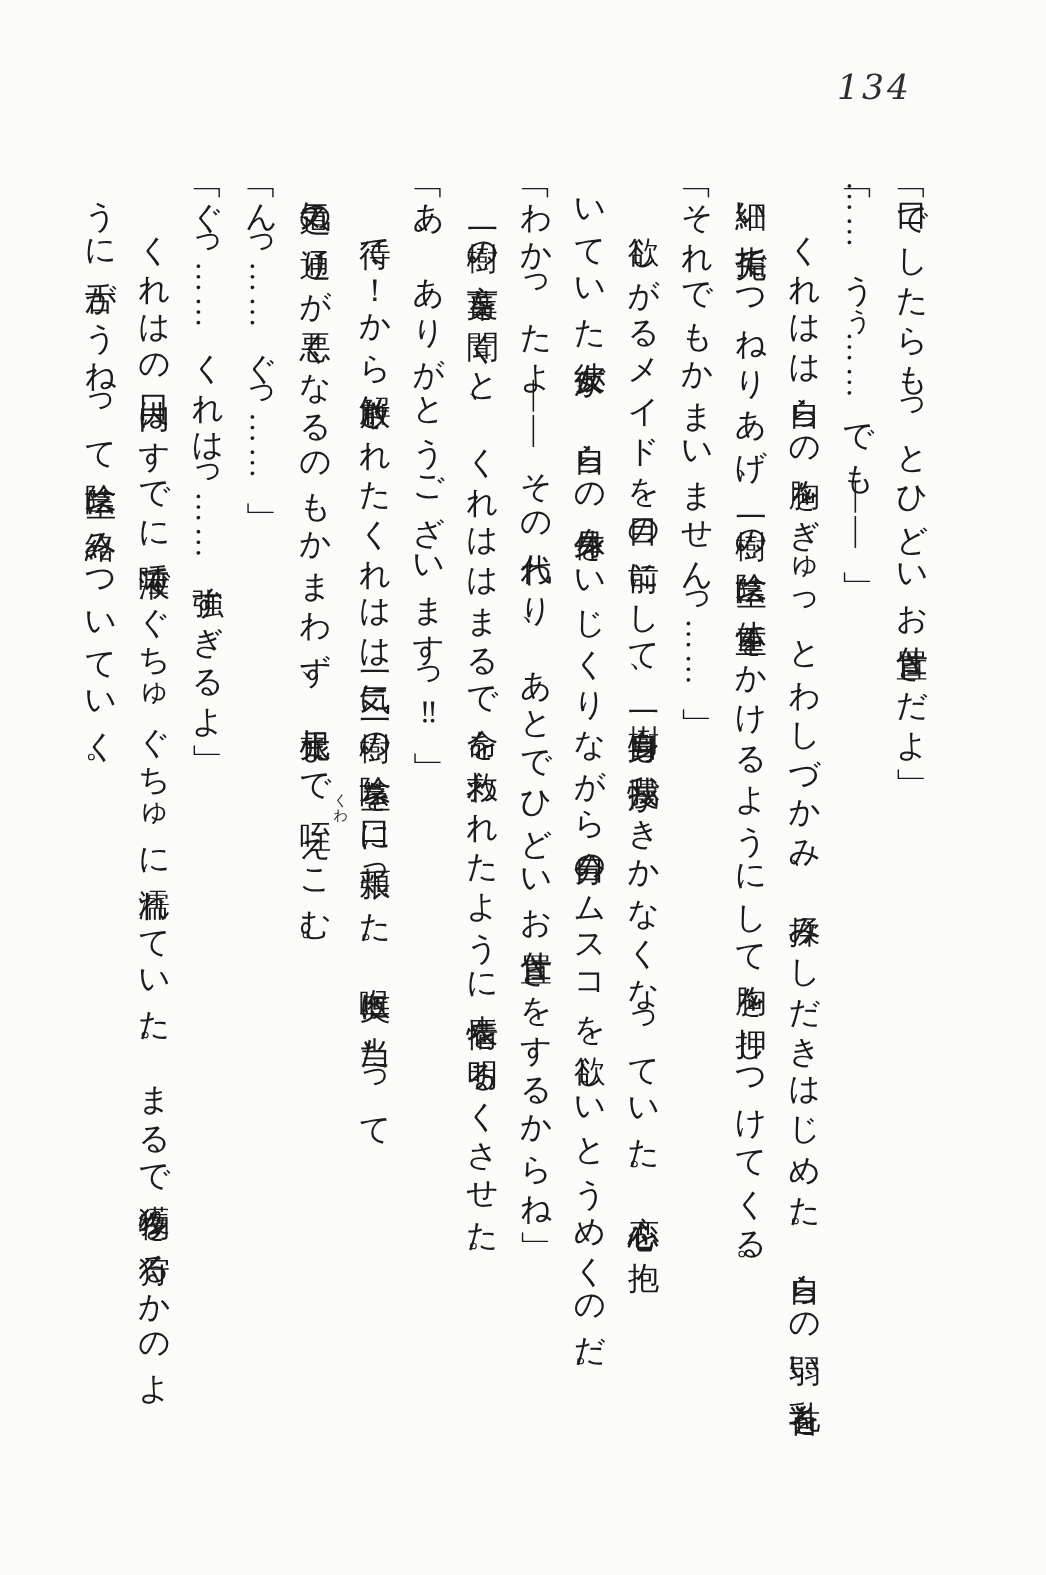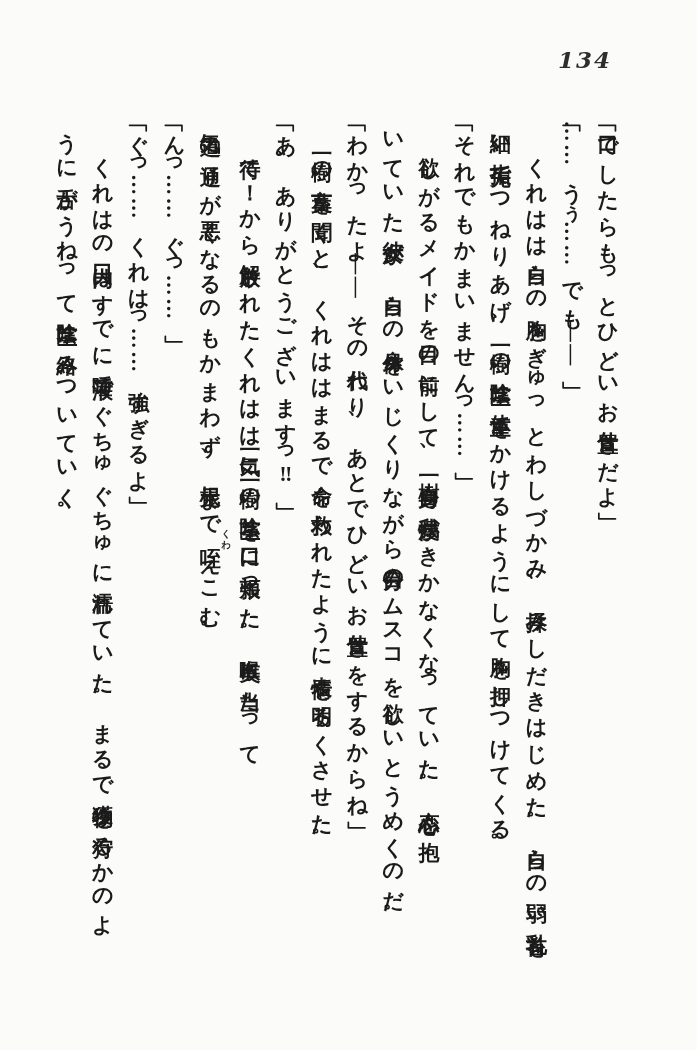--- a/index.html
+++ b/index.html
@@ -9,21 +9,20 @@
   }
   .page {
     position: relative;
     width: 697px;
     height: 1050px;
     margin: 0 auto;
     background: #fbfbf9;
     overflow: hidden;
     color: #1b1b1b;
     font-family: "Liberation Serif", "DejaVu Serif", serif;
-    font-weight: bold;
   }
   .page-number {
     position: absolute;
     top: 46px;
     left: 558px;
     font-family: "DejaVu Serif", "Liberation Serif", serif;
     font-style: italic;
     font-size: 23px;
     letter-spacing: 2px;
     color: #2e2e2e;

